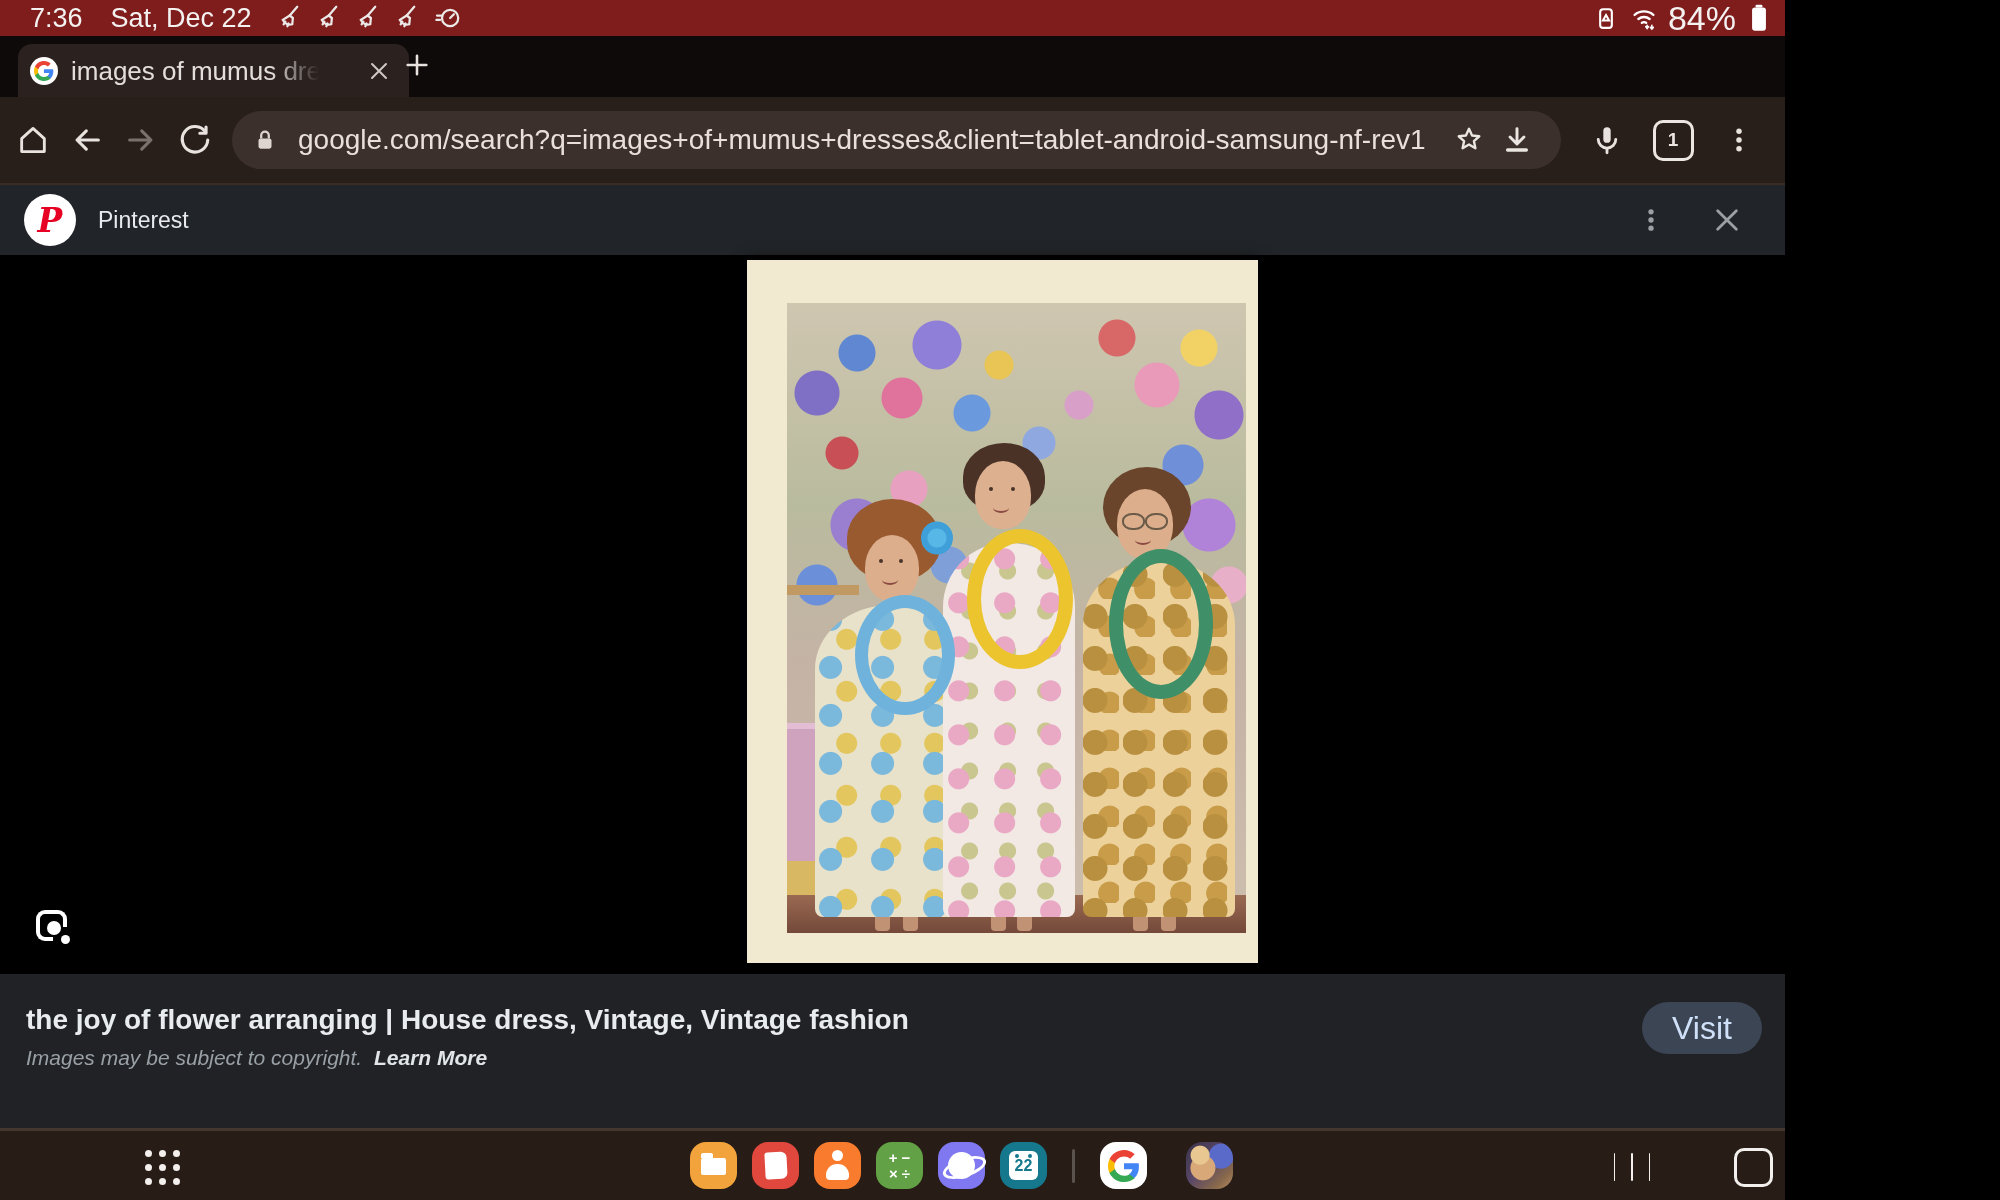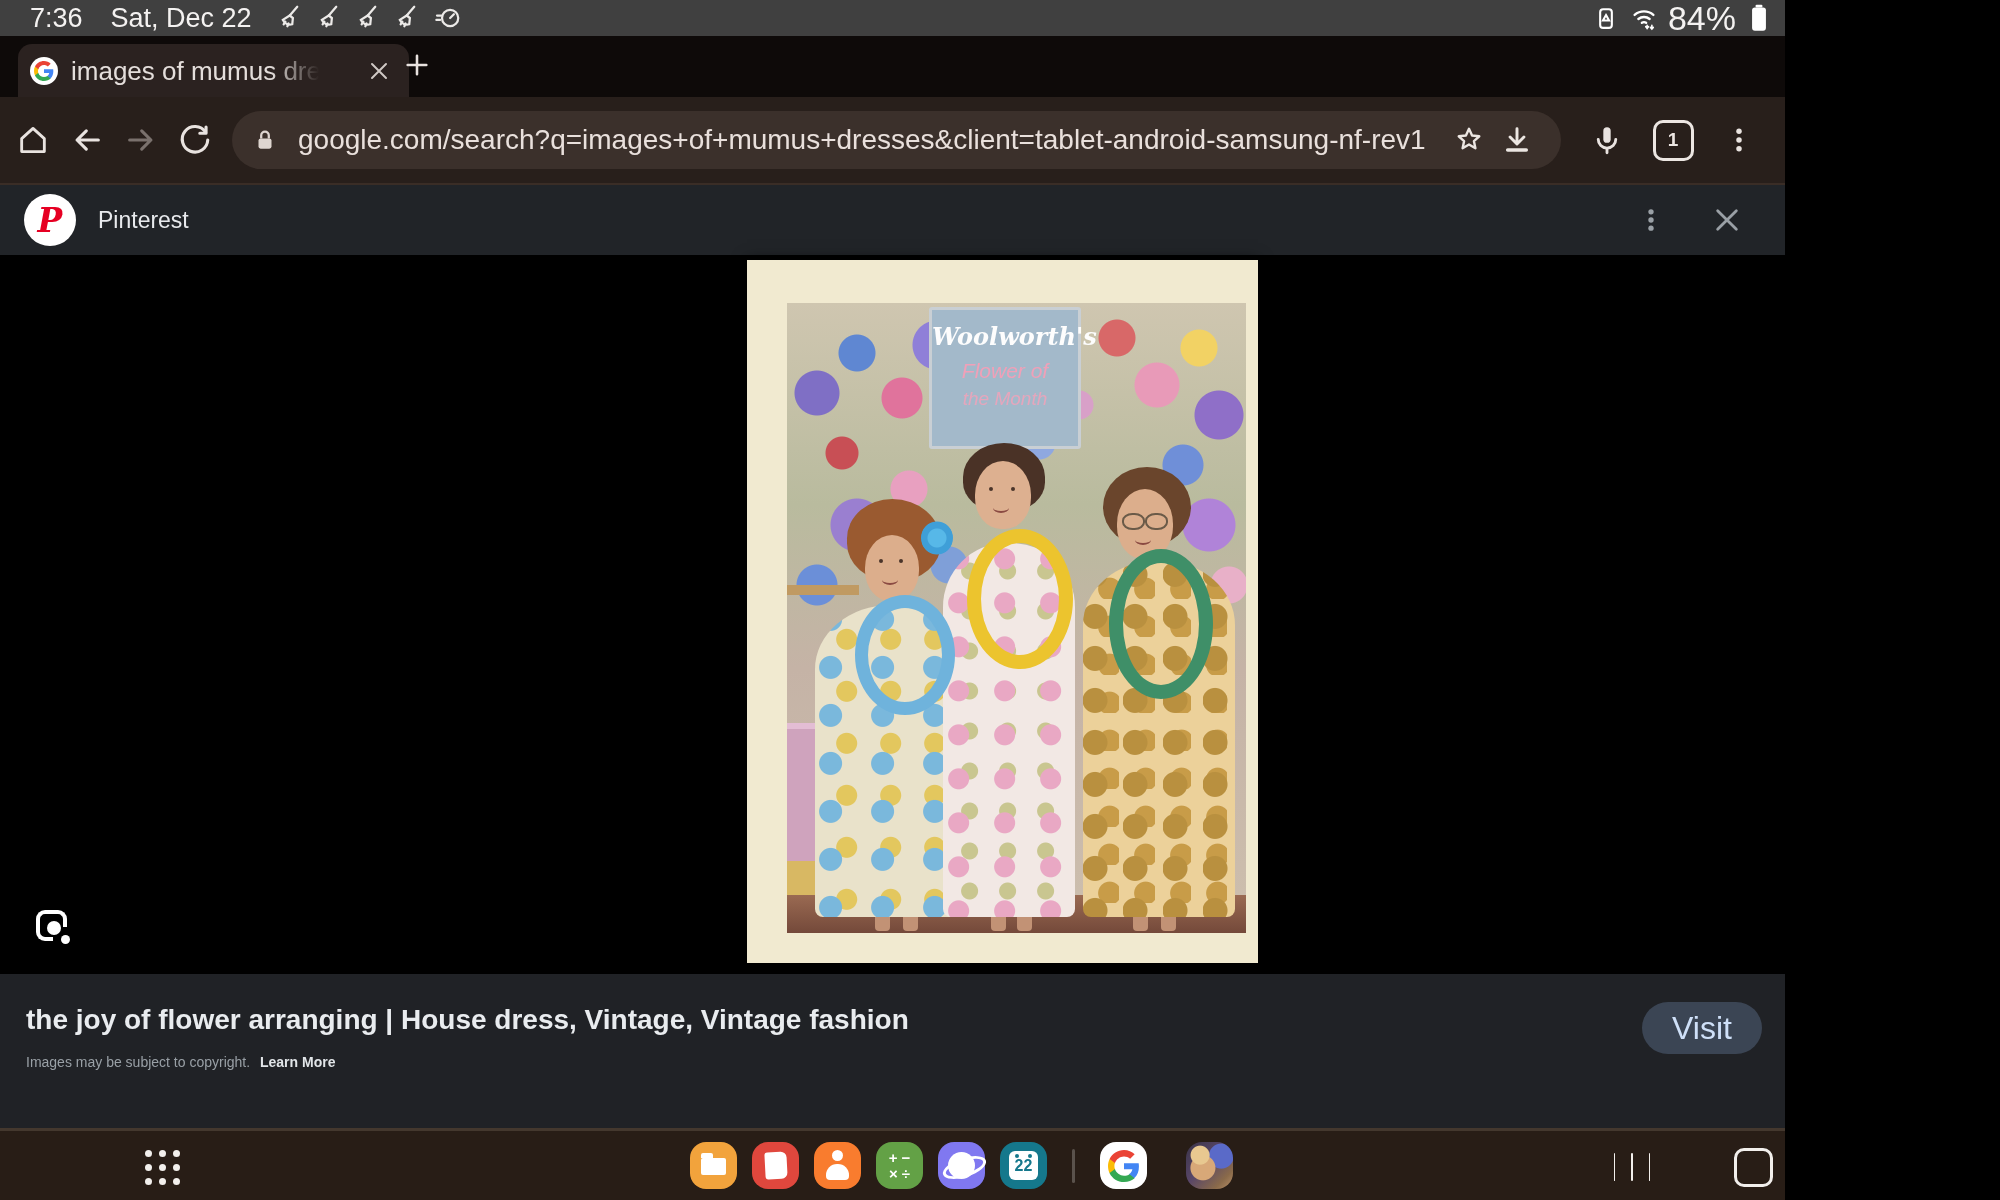--- a/index.html
+++ b/index.html
@@ -1,16 +1,16 @@
 <!DOCTYPE html>
 <html><head>
 <meta charset="utf-8">
 <style>
   html,body{margin:0;padding:0;background:#000;}
-  .screen{position:relative;width:1785px;height:1200px;background:#404040;overflow:hidden;
+  .screen{position:relative;width:1785px;height:1200px;background:#7f1d1d;overflow:hidden;
           font-family:"Liberation Sans",sans-serif;}
 
   
   .status-bar{position:absolute;top:0;left:0;right:0;height:36px;display:flex;align-items:center;color:#f4f2f1;}
   .sb-left{display:flex;align-items:center;padding-left:30px;}
   .sb-time{font-size:27px;}
   .sb-date{font-size:27px;margin-left:28px;}
   .sb-notifs{display:flex;align-items:center;gap:9px;margin-left:24px;}
   .sb-notifs svg{display:block;}
   .sb-right{margin-left:auto;display:flex;align-items:center;gap:9px;padding-right:12px;}
@@ -129,21 +129,21 @@
   .lens .c{position:absolute;width:13px;height:13px;border:4px solid #fff;}
   .lens .tl{top:0;left:0;border-right:none;border-bottom:none;border-top-left-radius:9px;}
   .lens .tr{top:0;right:5px;border-left:none;border-bottom:none;border-top-right-radius:9px;}
   .lens .bl{bottom:5px;left:0;border-right:none;border-top:none;border-bottom-left-radius:9px;}
   .lens .dot{position:absolute;left:11px;top:11px;width:14px;height:14px;border-radius:50%;background:#fff;}
   .lens .dot2{position:absolute;right:2px;bottom:2px;width:9px;height:9px;border-radius:50%;background:#fff;}
 
   
   .info-bar{position:absolute;top:974px;left:0;right:0;height:154px;background:#202226;}
   .info-title{position:absolute;left:26px;top:30px;font-size:28px;font-weight:bold;color:#e9ecef;}
-  .info-sub{position:absolute;left:26px;top:80px;font-size:14px;color:#99a0a6;}
+  .info-sub{position:absolute;left:26px;top:72px;font-size:21px;color:#99a0a6;font-style:italic;}
   .info-sub .lm{color:#e1e5e8;font-weight:bold;margin-left:6px;}
   .visit-btn{position:absolute;right:23px;top:28px;width:120px;height:52px;border-radius:26px;background:#3b4554;
              display:flex;align-items:center;justify-content:center;color:#cfe0f8;font-size:32px;font-weight:500;}
 
   
   .taskbar{position:absolute;top:1128px;left:0;right:0;height:72px;background:#281d16;border-top:3px solid #44382e;box-sizing:border-box;}
   .app-drawer{position:absolute;left:140px;top:14px;width:44px;height:44px;display:grid;
               grid-template-columns:repeat(3,7px);grid-template-rows:repeat(3,7px);gap:7px;place-content:center;}
   .app-drawer i{width:7px;height:7px;border-radius:50%;background:#f2efec;}
   .taskbar-apps{position:absolute;left:690px;top:11px;display:flex;align-items:center;gap:15px;}
@@ -345,25 +345,20 @@
         <svg width="32" height="32" viewBox="0 0 24 24" stroke="currentColor" stroke-width="2.1" stroke-linecap="round">
             <path d="M5 5 L19 19 M19 5 L5 19"></path>
           </svg>
       </span>
     </span>
   </div>
 
   <div class="content">
     <div class="photo">
       <div class="photo-inner">
-        <div class="sign">
-          <div class="sign-l1">Woolworth's</div>
-          <div class="sign-l2">Flower of</div>
-          <div class="sign-l3">the Month</div>
-        </div>
         <div class="shelf"></div>
         <div class="pink-box"></div>
         <div class="yellow-box"></div>
         <div class="floor"></div>
 
         <div class="leg" style="left:88px;"></div>
         <div class="leg" style="left:116px;"></div>
         <div class="leg" style="left:204px;"></div>
         <div class="leg" style="left:230px;"></div>
         <div class="leg" style="left:346px;"></div>

